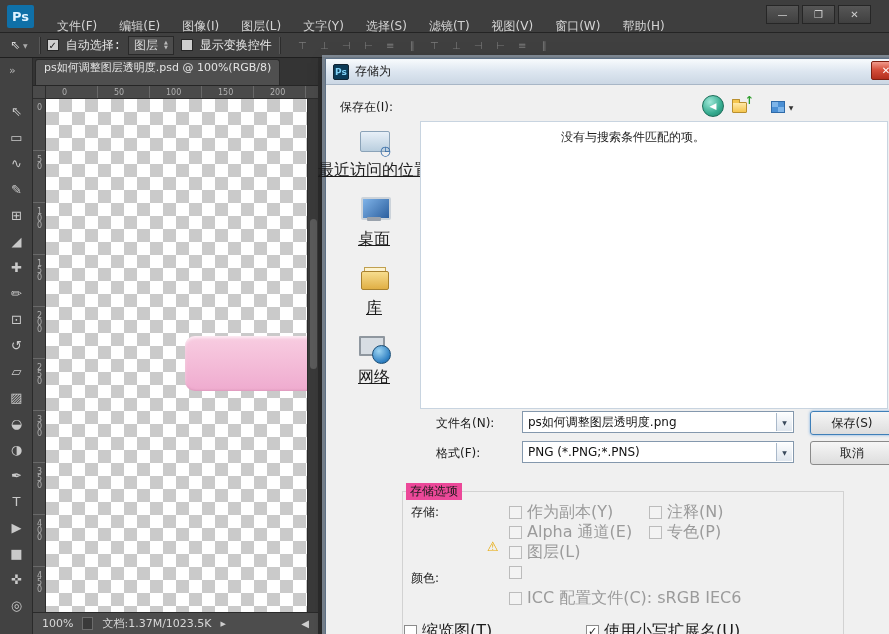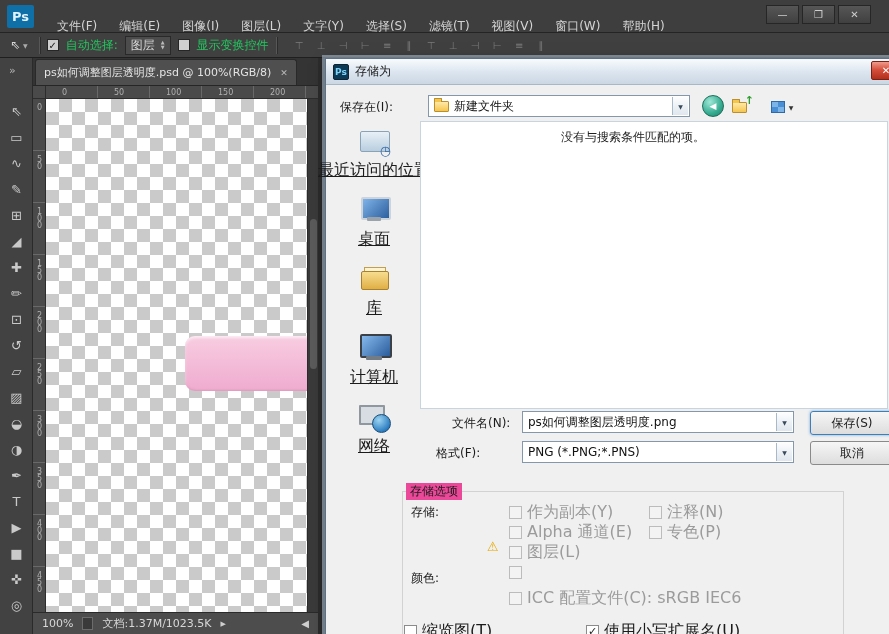--- a/index.html
+++ b/index.html
@@ -16,36 +16,36 @@
 .win-btn{width:33px;height:19px;background:linear-gradient(#565656,#404040);border:1px solid #262626;color:#cfcfcf;font-size:10px;display:flex;align-items:center;justify-content:center;}
 
 
 .optionsbar{position:absolute;left:0;top:33px;width:889px;height:25px;background:#404040;border-bottom:1px solid #1f1f1f;display:flex;align-items:center;gap:7px;padding:0 6px;z-index:40;color:#d6d6d6;}
 .tool-preset{display:flex;align-items:center;gap:3px;padding:2px 4px;}
 .tp-glyph{font-size:12px;color:#d8d8d8;}
 .tp-arrow{font-size:6px;color:#aaa;}
 .opt-sep{width:1px;height:17px;background:#575757;box-shadow:1px 0 0 #2c2c2c;flex:none;}
 .ps-check{width:12px;height:12px;border:1px solid #262626;background:#cfcfcf;display:inline-flex;align-items:center;justify-content:center;font-size:10px;color:#1c1c1c;flex:none;}
 .ps-check.checked::after{content:"✓";font-weight:bold;}
-.opt-label{font-size:12px;color:#22c55e;white-space:nowrap;}
+.opt-label{font-size:12px;color:#e5e5e5;white-space:nowrap;font-family:Liberation Mono, monospace;}
 .opt-combo{display:flex;align-items:center;gap:6px;background:#4c4c4c;border:1px solid #292929;padding:1px 5px;height:19px;}
 .combo-spin{display:flex;flex-direction:column;font-size:5px;line-height:5px;color:#bbb;}
 .align-group{display:flex;gap:3px;margin-left:6px;}
 .align-btn{width:19px;height:18px;display:flex;align-items:center;justify-content:center;color:#7b7b7b;font-size:10px;}
 
 
 .toolpanel{position:absolute;left:0;top:58px;width:33px;height:576px;background:#424242;border-right:1px solid #2a2a2a;z-index:10;}
 .panel-chevron{position:absolute;top:6px;left:9px;color:#b5b5b5;font-size:11px;}
 .tool-list{position:absolute;top:40px;left:0;width:33px;display:flex;flex-direction:column;align-items:center;}
 .tool-btn{width:26px;height:26px;display:flex;align-items:center;justify-content:center;color:#c9c9c9;font-size:13px;}
 
 
 .docwindow{position:absolute;left:33px;top:58px;width:285px;height:576px;background:#454545;z-index:10;}
 .tabbar{position:absolute;left:0;top:0;width:100%;height:28px;background:#343434;border-bottom:1px solid #262626;}
-.tab{position:absolute;left:2px;bottom:0;height:26px;max-width:280px;background:#4f4f4f;border:1px solid #292929;border-bottom:none;border-radius:3px 3px 0 0;display:flex;align-items:center;gap:9px;padding:0 8px;color:#e3e3e3;font-size:11px;white-space:nowrap;overflow:hidden;}
+.tab{position:absolute;left:2px;bottom:0;height:26px;max-width:280px;background:#4f4f4f;border:1px solid #292929;border-bottom:none;border-radius:3px 3px 0 0;display:flex;align-items:center;gap:19px;padding:0 8px;color:#e3e3e3;font-size:11px;white-space:nowrap;overflow:hidden;flex-direction:column;}
 .tab-close{color:#b9b9b9;font-size:9px;flex:none;}
 .ruler-corner{position:absolute;left:0;top:28px;width:13px;height:13px;background:#4a4a4a;border-right:1px solid #2d2d2d;border-bottom:1px solid #2d2d2d;}
 .ruler-h{position:absolute;left:13px;top:28px;width:272px;height:13px;border-bottom:1px solid #2d2d2d;background:repeating-linear-gradient(90deg,transparent 0 51px,#696969 51px 52px),#4a4a4a;overflow:hidden;}
 .ruler-h span{position:absolute;top:2px;font-size:8px;color:#b0b0b0;}
 .ruler-v{position:absolute;left:0;top:41px;width:13px;height:513px;border-right:1px solid #2d2d2d;background:repeating-linear-gradient(180deg,transparent 0 51px,#696969 51px 52px),#4a4a4a;overflow:hidden;}
 .ruler-v span{position:absolute;left:2px;font-size:8px;color:#b0b0b0;writing-mode:vertical-rl;text-orientation:upright;letter-spacing:-2px;}
 .canvas{position:absolute;left:13px;top:41px;width:272px;height:513px;overflow:hidden;background:conic-gradient(var(--checker,#cacaca) 25%,#ffffff 0 50%,var(--checker,#cacaca) 0 75%,#ffffff 0);background-size:26px 26px;}
 .pink-layer{position:absolute;left:139px;top:237px;width:168px;height:55px;border-radius:10px;background:linear-gradient(#f8cde1,#efabcf);box-shadow:inset 0 2px 3px rgba(255,255,255,.65),inset 0 -1px 2px rgba(190,110,150,.35);}
 .vscroll{position:absolute;right:0;top:0;width:11px;height:100%;background:#3a3a3a;border-left:1px solid #2c2c2c;}
 .vscroll-thumb{position:absolute;left:2px;top:120px;width:7px;height:150px;background:#5b5b5b;border-radius:4px;}
@@ -226,25 +226,20 @@
 </div>
 
 <div class="dialog">
   <div class="dlg-title">
     <span class="dlg-ps-icon">Ps</span>
     <span>存储为</span>
   </div>
   <div class="dlg-close">✕</div>
 
   <span class="dlg-label" style="left:14px;top:40px;">保存在(I):</span>
-  <div class="combo" style="left:102px;top:36px;width:262px;">
-    <span class="folder-ico"></span>
-    <span>新建文件夹</span>
-    <span class="combo-btn">▼</span>
-  </div>
   <div class="nav-back">◀</div>
   <div class="nav-up">
     <span class="folder-ico"></span>
     <span class="up-arrow">↑</span>
   </div>
   <div class="nav-views">
     <span class="views-grid"></span>
     <span class="views-arrow">▼</span>
   </div>
 
@@ -255,34 +250,30 @@
     </div>
     <div class="place">
       <div class="place-ico ico-desktop"></div>
       <div class="place-label">桌面</div>
     </div>
     <div class="place">
       <div class="place-ico ico-lib"></div>
       <div class="place-label">库</div>
     </div>
     <div class="place">
-      <div class="place-ico ico-computer"></div>
-      <div class="place-label">计算机</div>
-    </div>
-    <div class="place">
       <div class="place-ico ico-network"></div>
       <div class="place-label">网络</div>
     </div>
   </div>
 
   <div class="filelist">
     <div class="empty-msg">没有与搜索条件匹配的项。</div>
   </div>
 
-  <span class="dlg-label" style="left:126px;top:356px;">文件名(N):</span>
+  <span class="dlg-label" style="left:110px;top:356px;">文件名(N):</span>
   <div class="combo" style="left:196px;top:352px;width:272px;">
     <span>ps如何调整图层透明度.png</span>
     <span class="combo-btn">▼</span>
   </div>
   <button class="btn btn-default" style="left:484px;top:352px;">保存(S)</button>
 
   <span class="dlg-label" style="left:110px;top:386px;">格式(F):</span>
   <div class="combo" style="left:196px;top:382px;width:272px;">
     <span>PNG (*.PNG;*.PNS)</span>
     <span class="combo-btn">▼</span>

